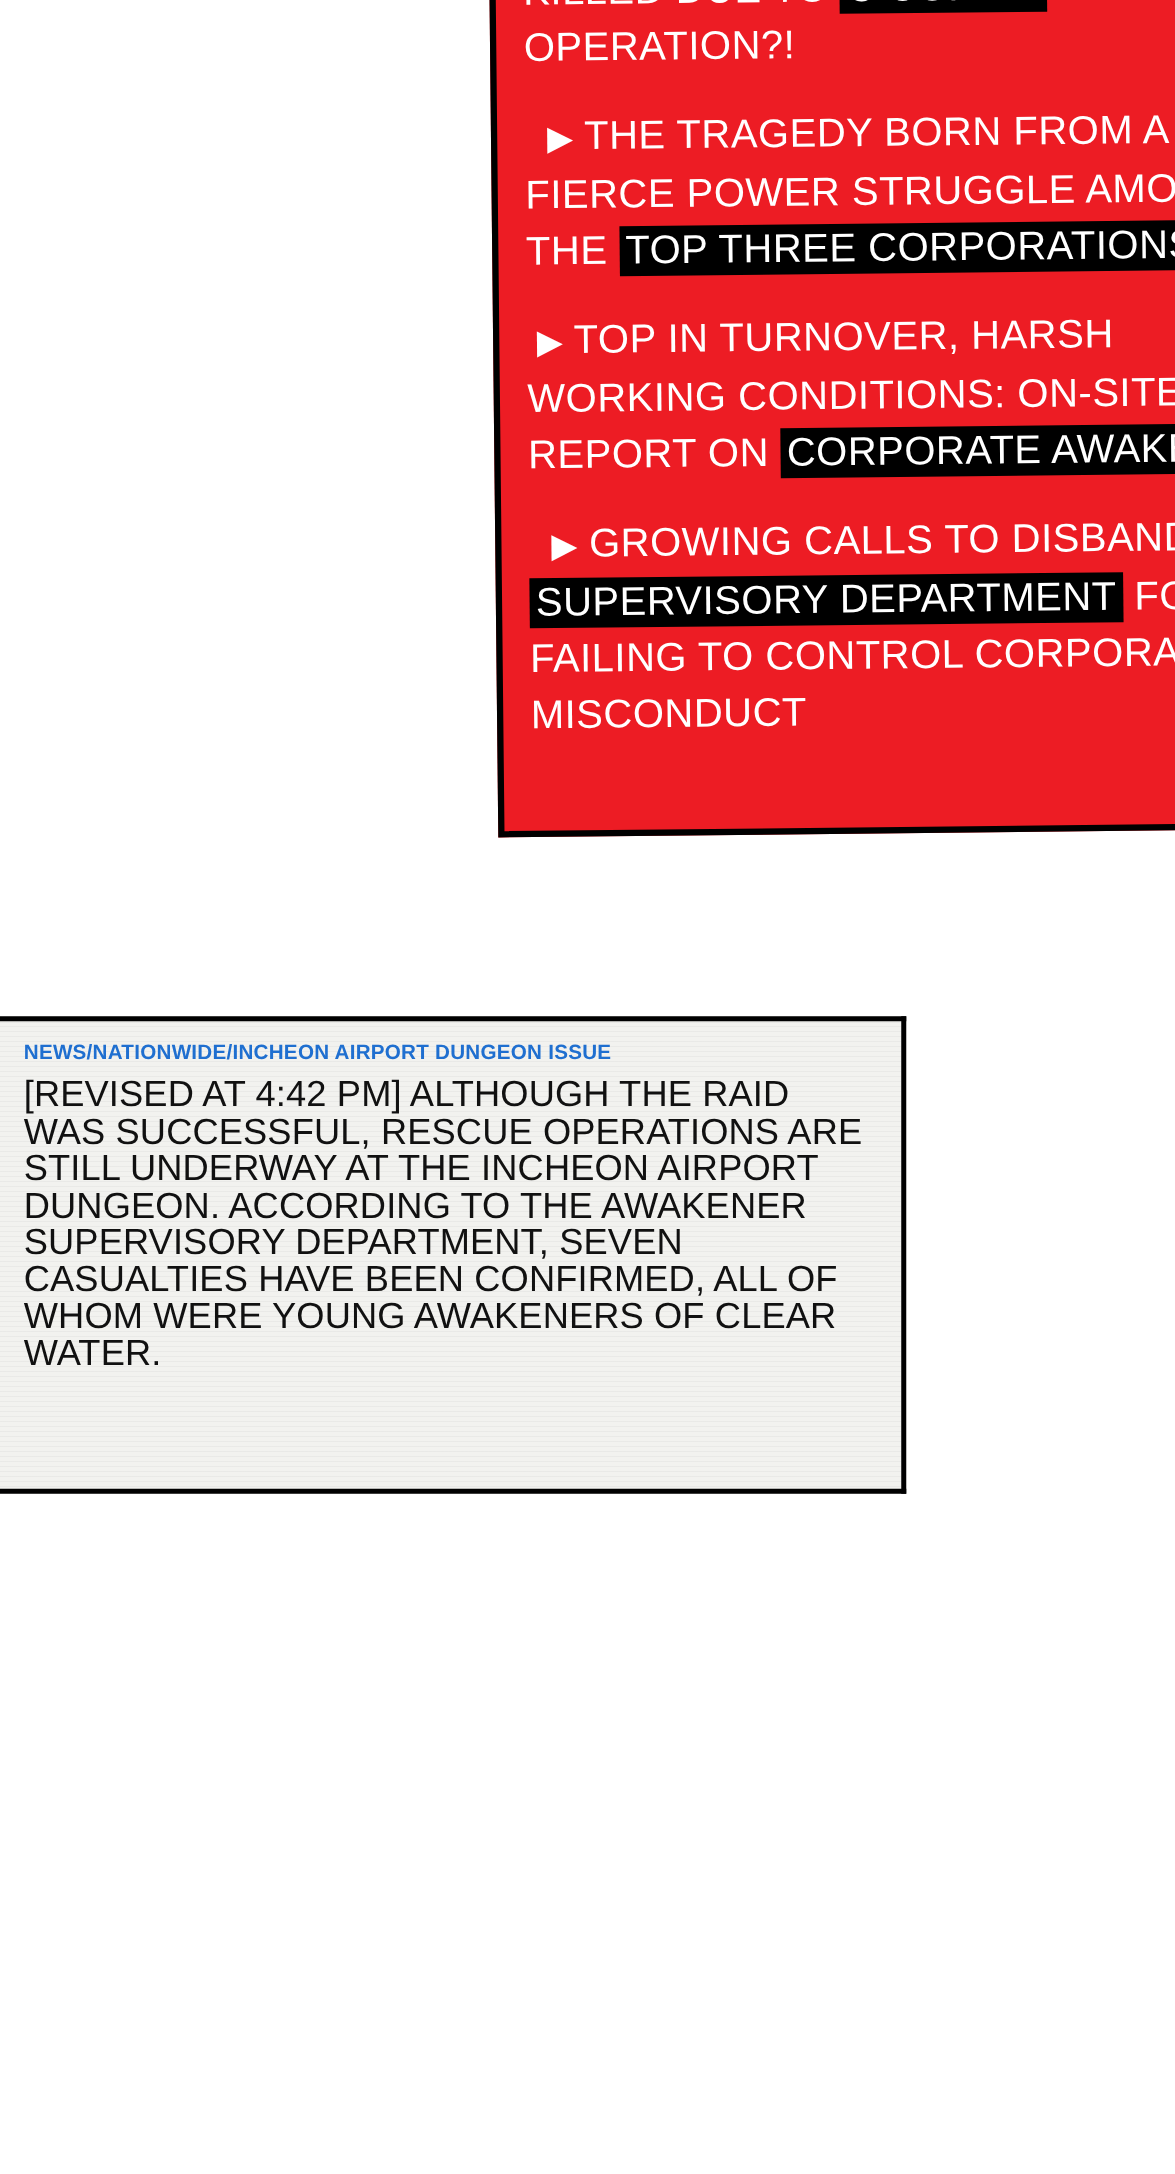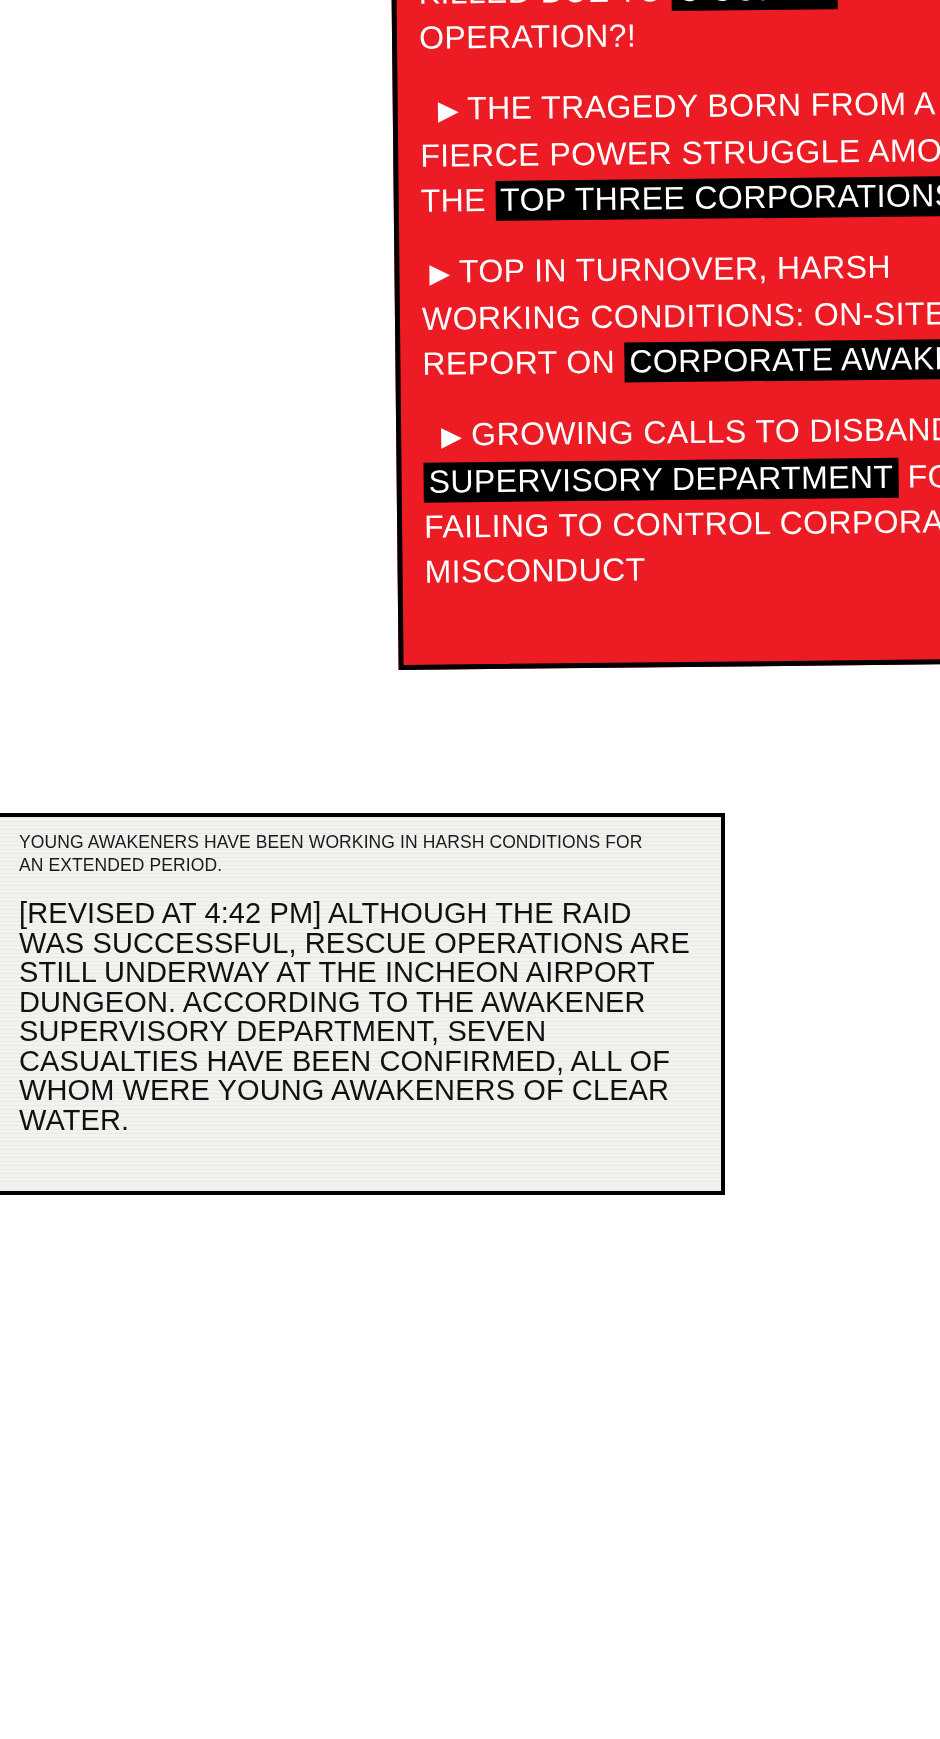--- a/index.html
+++ b/index.html
@@ -169,15 +169,15 @@
       <span>FAILING TO CONTROL CORPORATE</span>
     </div>
     <div class="red-line">
       <span>MISCONDUCT</span>
     </div>
   </div>
 
 </div>
 
 <div class="news-box">
-  <div class="news-standfirst">YOUNG AWAKENERS HAVE BEEN WORKING IN HARSH CONDITIONS FOR AN EXTENDED PERIOD.</div>
+  <div class="news-breadcrumb">NEWS/NATIONWIDE/INCHEON AIRPORT DUNGEON ISSUE</div>
   <div class="news-body">[REVISED AT 4:42 PM] ALTHOUGH THE RAID WAS SUCCESSFUL, RESCUE OPERATIONS ARE STILL UNDERWAY AT THE INCHEON AIRPORT DUNGEON. ACCORDING TO THE AWAKENER SUPERVISORY DEPARTMENT, SEVEN CASUALTIES HAVE BEEN CONFIRMED, ALL OF WHOM WERE YOUNG AWAKENERS OF CLEAR WATER.</div>
 </div>
 
 </body></html>

